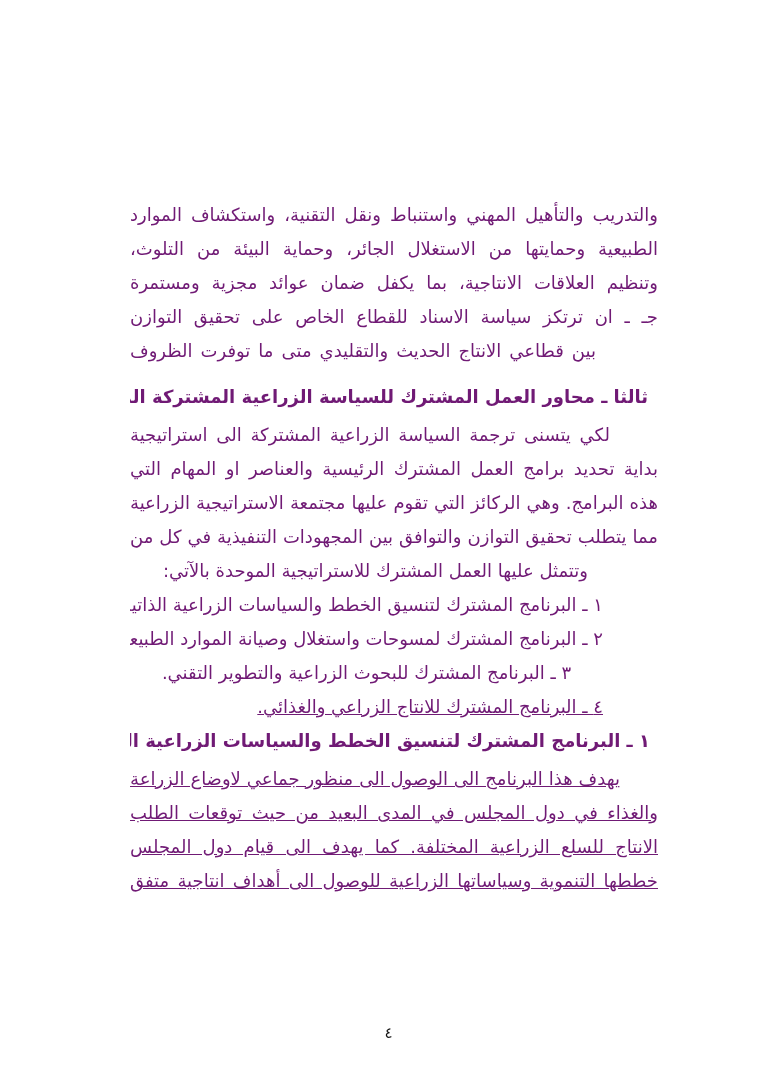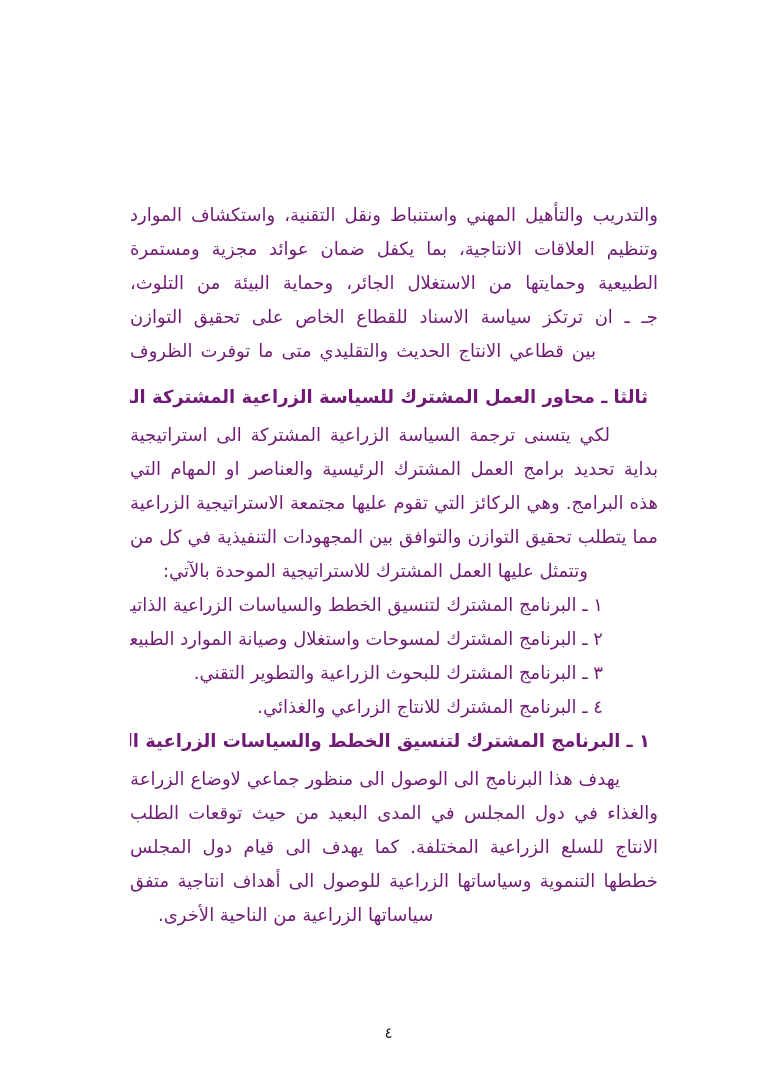--- a/index.html
+++ b/index.html
@@ -57,53 +57,52 @@
 </style>
 </head>
 <body>
 
 <div class="page">
 
   <div class="text-col">
 
     <div>
       <div class="ln fj">والتدريب والتأهيل المهني واستنباط ونقل التقنية، واستكشاف الموارد</div>
+      <div class="ln fj">الطبيعية وحمايتها من الاستغلال الجائر، وحماية البيئة من التلوث،</div>
       <div class="ln fj">وتنظيم العلاقات الانتاجية، بما يكفل ضمان عوائد مجزية ومستمرة</div>
-      <div class="ln fj">الطبيعية وحمايتها من الاستغلال الجائر، وحماية البيئة من التلوث،</div>
     </div>
 
     <div>
       <div class="ln fj">جـ ـ ان ترتكز سياسة الاسناد للقطاع الخاص على تحقيق التوازن والتكامل</div>
       <div class="ln fj" style="padding-right:62px;">بين قطاعي الانتاج الحديث والتقليدي متى ما توفرت الظروف لذلك.</div>
     </div>
 
     <div class="ln rt bold heading" style="margin-top:12px; padding-right:10px;">ثالثا ـ محاور العمل المشترك للسياسة الزراعية المشتركة المعدلة :</div>
 
     <div style="margin-top:4px;">
       <div class="ln fj" style="padding-right:48px;">لكي يتسنى ترجمة السياسة الزراعية المشتركة الى استراتيجية تنفيذية، يلزم</div>
       <div class="ln fj">بداية تحديد برامج العمل المشترك الرئيسية والعناصر او المهام التي تتضمنها كل من</div>
       <div class="ln fj">هذه البرامج. وهي الركائز التي تقوم عليها مجتمعة الاستراتيجية الزراعية الموحدة،</div>
       <div class="ln fj">مما يتطلب تحقيق التوازن والتوافق بين المجهودات التنفيذية في كل من هذه البرامج.</div>
       <div class="ln rt" style="padding-right:70px;">وتتمثل عليها العمل المشترك للاستراتيجية الموحدة بالآتي:</div>
     </div>
 
     <div>
       <div class="ln rt" style="padding-right:55px;">١ ـ البرنامج المشترك لتنسيق الخطط والسياسات الزراعية الذاتية.</div>
       <div class="ln rt" style="padding-right:55px;">٢ ـ البرنامج المشترك لمسوحات واستغلال وصيانة الموارد الطبيعية.</div>
-      <div class="ln rt" style="padding-right:55px;">٣ ـ البرنامج المشترك للبحوث الزراعية والتطوير التقني.</div>
-      <div class="ln rt" style="padding-right:55px;">٤ ـ البرنامج المشترك للانتاج الزراعي والغذائي.</div>
+      <div class="ln rt" style="padding-right:55px;text-align:center;">٣ ـ البرنامج المشترك للبحوث الزراعية والتطوير التقني.</div>
+      <div class="ln rt" style="padding-right:55px;text-decoration:underline;">٤ ـ البرنامج المشترك للانتاج الزراعي والغذائي.</div>
     </div>
 
     <div class="ln rt bold heading" style="padding-right:8px;">١ ـ البرنامج المشترك لتنسيق الخطط والسياسات الزراعية الذاتية:</div>
 
-    <div style="margin-top:4px;">
+    <div style="margin-top:4px;text-decoration:underline;">
       <div class="ln fj" style="padding-right:38px;">يهدف هذا البرنامج الى الوصول الى منظور جماعي لاوضاع الزراعة</div>
       <div class="ln fj">والغذاء في دول المجلس في المدى البعيد من حيث توقعات الطلب واحتمالات</div>
       <div class="ln fj">الانتاج للسلع الزراعية المختلفة. كما يهدف الى قيام دول المجلس باعداد</div>
       <div class="ln fj">خططها التنموية وسياساتها الزراعية للوصول الى أهداف انتاجية متفق عليها،</div>
-      <div class="ln lt" style="padding-left:28px;">سياساتها الزراعية من الناحية الأخرى.</div>
     </div>
 
   </div>
 
   <div class="page-number">٤</div>
 
 </div>
 
 </body></html>

